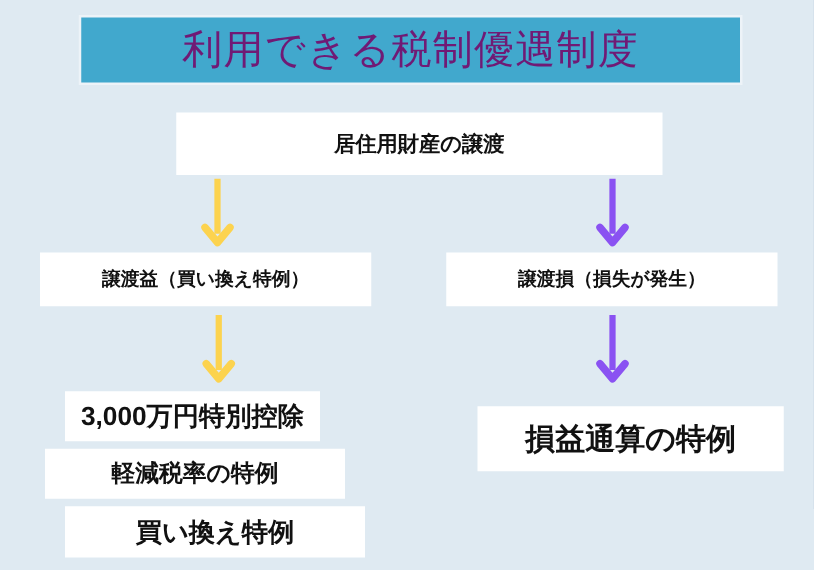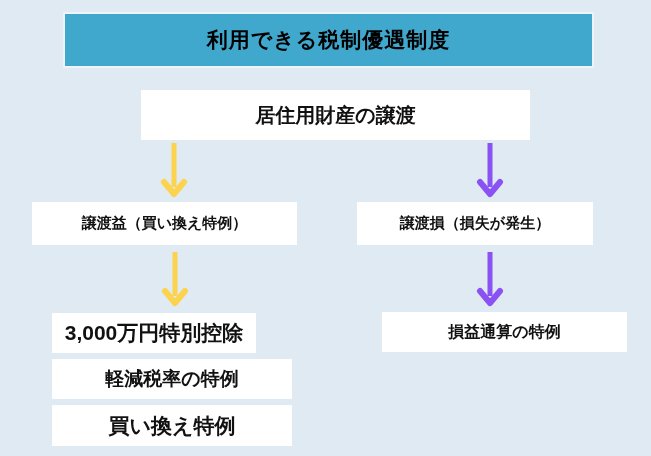--- a/index.html
+++ b/index.html
@@ -17,41 +17,41 @@
 
   .title-bar {
     position: absolute;
     left: 65px; top: 14px;
     width: 527px; height: 52px;
     background: #41a8cd;
     box-shadow: 0 0 0 2px rgba(255,255,255,0.45);
     display: flex; align-items: center; justify-content: center;
   }
   .title-text {
-    font-size: 21px;
-    font-weight: 700;
+    font-size: 32px;
+    font-weight: 400;
     letter-spacing: 1px;
-    color: #000000;
+    color: #701a75;
   }
 
   .node {
     position: absolute;
     background: #ffffff;
     display: flex; align-items: center; justify-content: center;
     font-weight: 700;
     text-align: center;
     color: #111111;
   }
-  .root-node   { left: 141px; top:  90px; width: 389px; height: 50px; font-size: 20px; }
+  .root-node   { left: 141px; top:  90px; width: 389px; height: 50px; font-size: 17px; }
   .gain-node   { left:  32px; top: 202px; width: 265px; height: 43px; font-size: 15px; }
-  .loss-node   { left: 357px; top: 202px; width: 236px; height: 43px; font-size: 15px; }
+  .loss-node   { left: 357px; top: 202px; width: 265px; height: 43px; font-size: 15px; }
   .gain-out-1  { left:  52px; top: 313px; width: 204px; height: 40px; font-size: 21px; }
-  .gain-out-2  { left:  52px; top: 359px; width: 240px; height: 40px; font-size: 19px; }
+  .gain-out-2  { left:  36px; top: 359px; width: 240px; height: 40px; font-size: 19px; }
   .gain-out-3  { left:  52px; top: 405px; width: 240px; height: 41px; font-size: 21px; }
-  .loss-out-1  { left: 382px; top: 312px; width: 245px; height: 40px; font-size: 16px; }
+  .loss-out-1  { left: 382px; top: 325px; width: 245px; height: 52px; font-size: 24px; }
 
   .arrow { position: absolute; }
   .arrow.gain { stroke: #fcd34f; }
   .arrow.loss { stroke: #8a52f2; }
   .a1 { left: 159px; top: 141px; }
   .a2 { left: 475px; top: 141px; }
   .a3 { left: 160px; top: 250px; }
   .a4 { left: 475px; top: 250px; }
 </style>
 </head>

